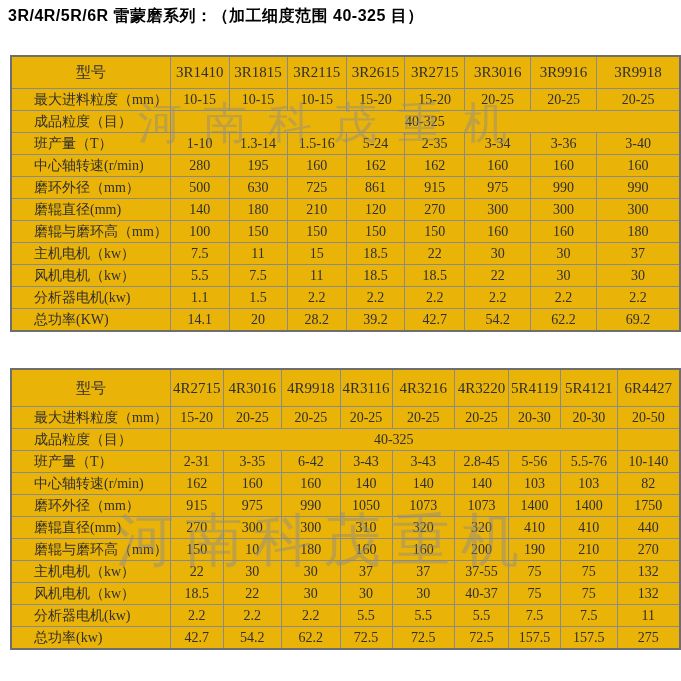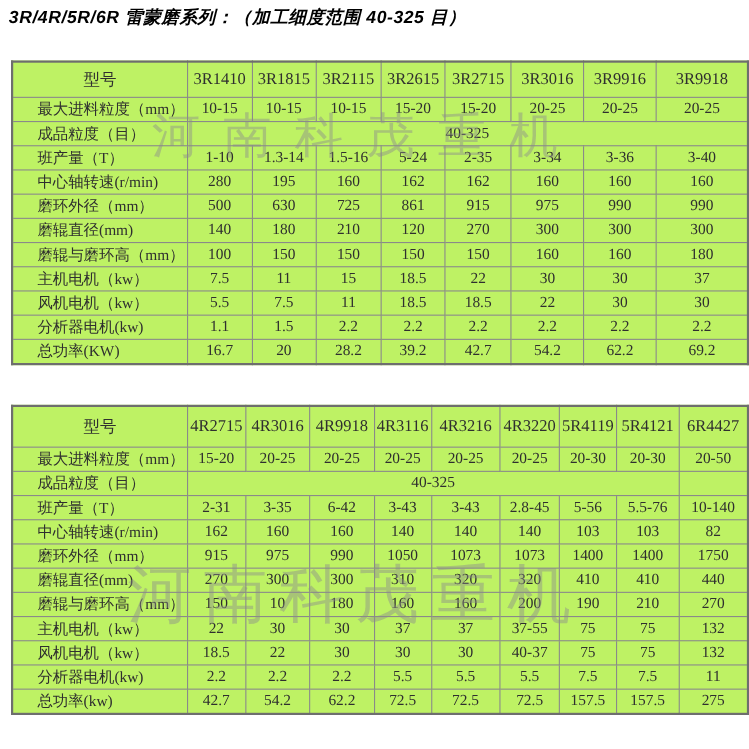--- a/index.html
+++ b/index.html
@@ -6,25 +6,24 @@
   body{
     width:681px;height:681px;position:relative;background:#ffffff;
     font-family:"Liberation Serif","DejaVu Serif",serif;
     overflow:hidden;
   }
   .page-title{
     position:absolute;left:8px;top:6px;
     font-family:"Liberation Sans","DejaVu Sans",sans-serif;
     font-weight:700;font-size:16px;color:#000;letter-spacing:0.5px;
     white-space:nowrap;
-    font-style:italic;
   }
   table.spec{
     position:absolute;left:10px;border-collapse:collapse;table-layout:fixed;
-    border:2px solid #6e6e6e;background:#bef264;
+    border:2px solid #6e6e6e;background:#eab308;
   }
   #spec-table-1{top:55px;}
   #spec-table-2{top:368px;}
   table.spec th,table.spec td{
     border:1px solid #8a8a8a;
     font-size:14px;color:#2f2f2f;font-weight:400;
     text-align:center;vertical-align:middle;
     padding:0 2px;height:21px;overflow:hidden;white-space:nowrap;
   }
   table.spec thead th{height:31px;font-size:15px;}
@@ -167,21 +166,21 @@
         <td>1.5</td>
         <td>2.2</td>
         <td>2.2</td>
         <td>2.2</td>
         <td>2.2</td>
         <td>2.2</td>
         <td>2.2</td>
       </tr>
       <tr>
         <td class="row-label">总功率(KW)</td>
-        <td>16.7</td>
+        <td>14.1</td>
         <td>20</td>
         <td>28.2</td>
         <td>39.2</td>
         <td>42.7</td>
         <td>54.2</td>
         <td>62.2</td>
         <td>69.2</td>
       </tr>
     </tbody>
   </table>

